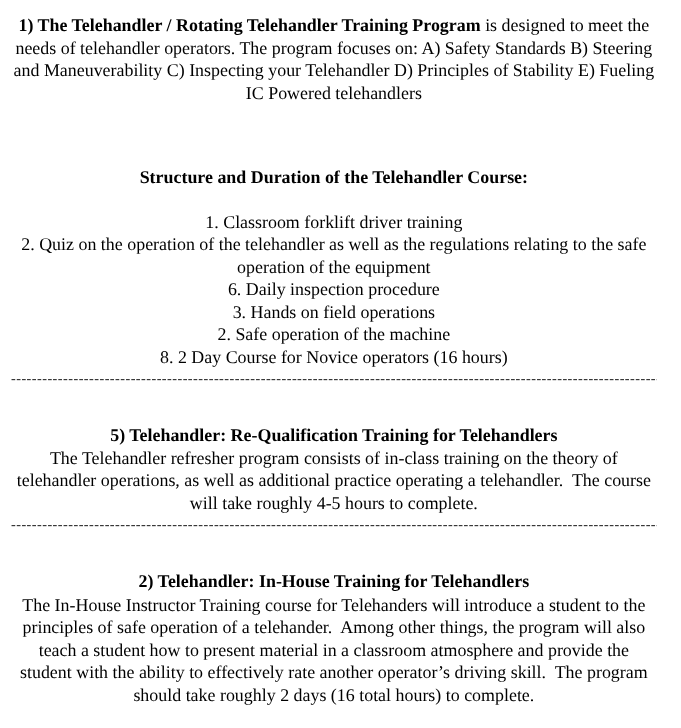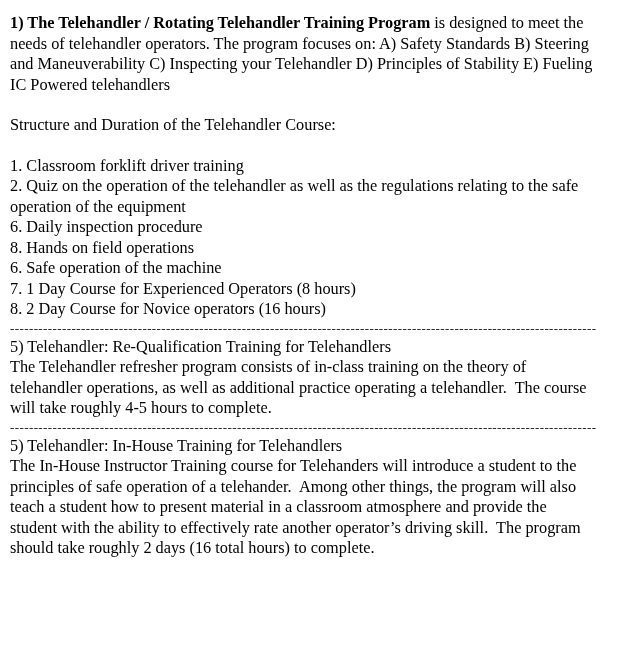--- a/index.html
+++ b/index.html
@@ -12,27 +12,28 @@
   }
   .doc {
     box-sizing: border-box;
     width: 619px;
     height: 662px;
     padding: 13px 22px 0 10px;
     font-family: "Liberation Serif", "DejaVu Serif", serif;
     font-size: 16.3px;
     line-height: 20.5px;
     color: #000000;
+    text-align: center;
   }
   .para, .list-item, .heading, .intro-line {
     white-space: pre-wrap;
     margin: 0;
   }
   .bold { font-weight: bold; }
-  .heading { font-weight: normal; }
+  .heading { font-weight: bold; margin-top: 36px; }
   .gap { height: 20px; }
   .separator {
     white-space: nowrap;
     overflow: hidden;
     font-size: 13px;
     line-height: 12px;
     letter-spacing: 0.4px;
     color: #1a1a1a;
     margin: 3px 0 2px 0;
     width: 100%;
@@ -48,29 +49,28 @@
   <div class="gap"></div>
 
   <p class="heading">Structure and Duration of the Telehandler Course:</p>
 
   <div class="gap"></div>
 
   <div>
     <div class="list-item">1. Classroom forklift driver training</div>
     <div class="list-item">2. Quiz on the operation of the telehandler as well as the regulations relating to the safe operation of the equipment</div>
     <div class="list-item">6. Daily inspection procedure</div>
-    <div class="list-item">8. Hands on field operations</div>
-    <div class="list-item">6. Safe operation of the machine</div>
-    <div class="list-item">7. 1 Day Course for Experienced Operators (8 hours)</div>
+    <div class="list-item">3. Hands on field operations</div>
+    <div class="list-item">2. Safe operation of the machine</div>
     <div class="list-item">8. 2 Day Course for Novice operators (16 hours)</div>
   </div>
 
   <div class="separator">--------------------------------------------------------------------------------------------------------------------------------------------------------------------------------------------------------</div>
 
   <p class="heading">5) Telehandler: Re-Qualification Training for Telehandlers</p>
   <p class="para">The Telehandler refresher program consists of in-class training on the theory of telehandler operations, as well as additional practice operating a telehandler.  The course will take roughly 4-5 hours to complete.</p>
 
   <div class="separator">--------------------------------------------------------------------------------------------------------------------------------------------------------------------------------------------------------</div>
 
-  <p class="heading">5) Telehandler: In-House Training for Telehandlers</p>
+  <p class="heading">2) Telehandler: In-House Training for Telehandlers</p>
   <p class="para">The In-House Instructor Training course for Telehanders will introduce a student to the principles of safe operation of a telehander.  Among other things, the program will also teach a student how to present material in a classroom atmosphere and provide the student with the ability to effectively rate another operator’s driving skill.  The program should take roughly 2 days (16 total hours) to complete.</p>
 
 </div>
 
 </body></html>

